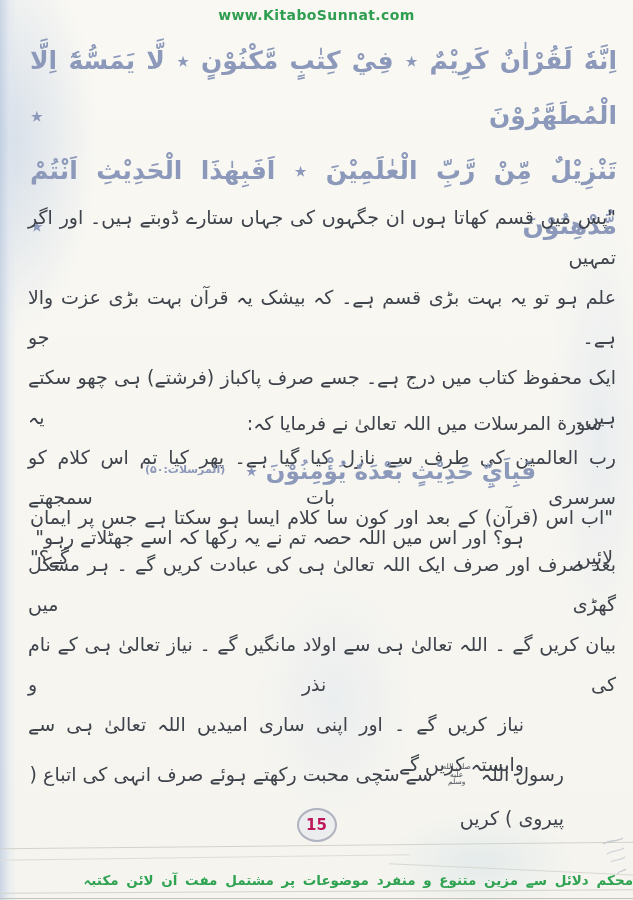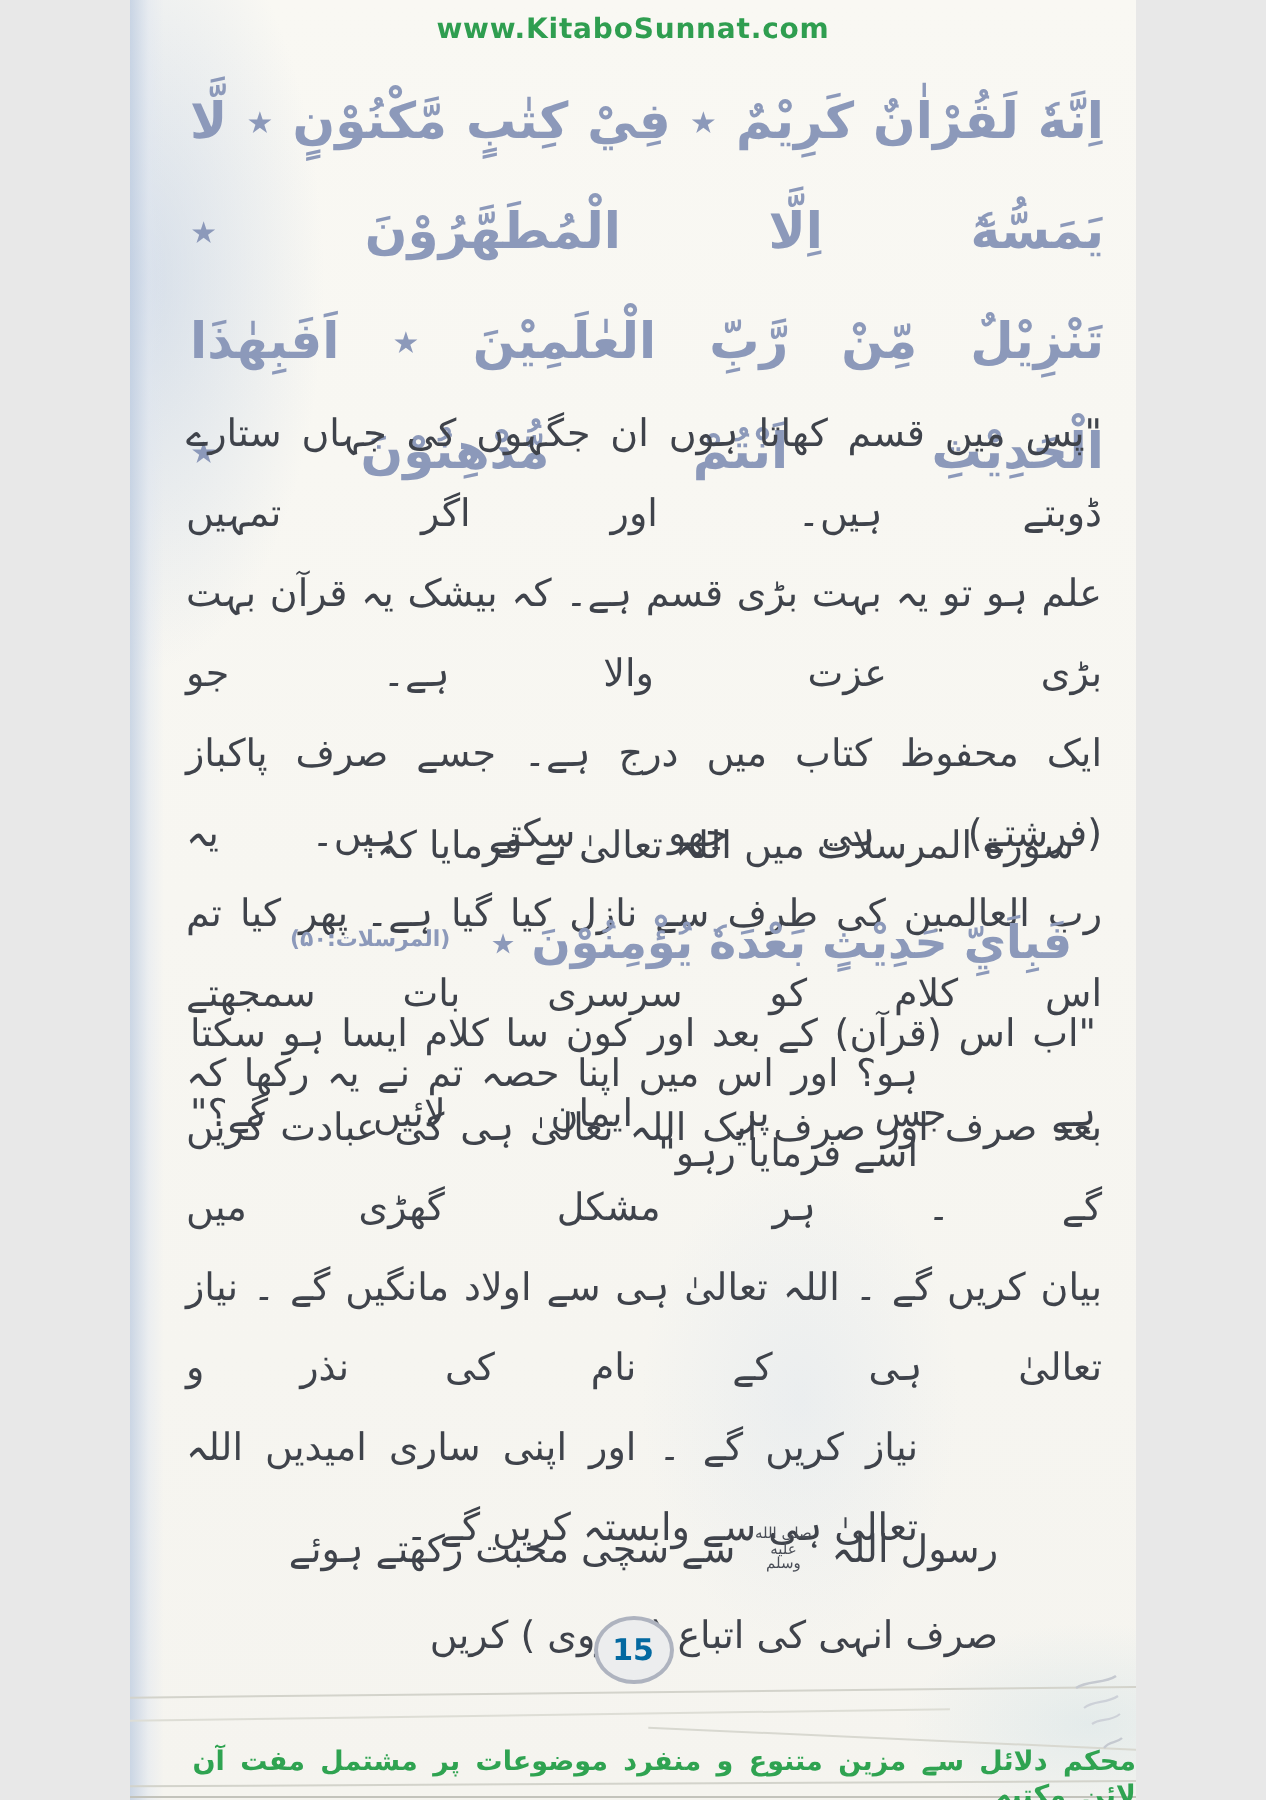--- a/index.html
+++ b/index.html
@@ -1,17 +1,17 @@
 <!DOCTYPE html>
 <html lang="ur" dir="ltr"><head>
 <meta charset="utf-8">
 <style>
   html,body { margin:0; padding:0; background:#e8e8e8; }
   .page {
-    position:relative; width:503px; height:900px; margin:0 auto; overflow:hidden;
+    position:relative; width:633px; height:900px; margin:0 auto; overflow:hidden;
     font-family:"DejaVu Sans", sans-serif;
     background-image:
       radial-gradient(ellipse 130px 280px at 6px 140px,  rgba(180,198,224,0.50), transparent 70%),
       radial-gradient(ellipse 70px 320px at 600px 430px, rgba(203,216,235,0.30), transparent 72%),
       radial-gradient(ellipse 110px 170px at 335px 700px, rgba(206,219,236,0.28), transparent 72%),
       radial-gradient(ellipse 130px 70px at 480px 862px, rgba(188,214,224,0.30), transparent 72%),
       linear-gradient(#f9f8f3, #f5f4ef);
   }
   .scan-edge-left {
     position:absolute; left:0; top:0; width:17px; height:100%;
@@ -50,21 +50,21 @@
     position:absolute; top:751px; left:28px; right:17px;
     text-align:right; padding-right:52px;
   }
   .saw {
     display:inline-block; width:30px; font-size:7.5px; line-height:1; text-align:center;
     vertical-align:-3px; margin:12px 3px; color:#4a4e57; font-weight:normal;
   }
   .page-number {
     position:absolute; top:808px; left:50%; transform:translateX(-50%);
     width:36px; height:30px; border:2px solid #aeb3bf; border-radius:50%;
-    background:#ecedee; color:#0369a1; font-size:15px; font-weight:bold;
+    background:#ecedee; color:#be185d; font-size:15px; font-weight:bold;
     display:flex; align-items:center; justify-content:center;
   }
   .scan-line { position:absolute; border-top:1px solid #d3d3cb; }
   .sl1 { top:845px; left:-5px;  width:645px; transform:rotate(-0.6deg); }
   .sl2 { top:857px; left:0;     width:410px; transform:rotate(-0.8deg); border-color:#ddddd5; }
   .sl3 { top:869px; right:-6px; width:250px; transform:rotate(2.6deg);  border-color:#d8d8d0; }
   .sl4 { top:891px; left:0;     width:633px; transform:rotate(-0.3deg); }
   .sl5 { top:898px; left:0;     width:633px; border-color:#c3c3bb; }
   .pencil-marks { position:absolute; right:6px; top:836px; }
   .footer-line {
@@ -84,21 +84,21 @@
   <section class="quran-block">
     <div class="q-line">اِنَّهٗ لَقُرْاٰنٌ كَرِيْمٌ ٭ فِيْ كِتٰبٍ مَّكْنُوْنٍ ٭ لَّا يَمَسُّهٗٓ اِلَّا الْمُطَهَّرُوْنَ ٭</div>
     <div class="q-line">تَنْزِيْلٌ مِّنْ رَّبِّ الْعٰلَمِيْنَ ٭ اَفَبِهٰذَا الْحَدِيْثِ اَنْتُمْ مُّدْهِنُوْنَ ٭</div>
   </section>
 
   <section class="urdu para1">
     <div class="u-line">"پس میں قسم کھاتا ہوں ان جگہوں کی جہاں ستارے ڈوبتے ہیں۔ اور اگر تمہیں</div>
     <div class="u-line">علم ہو تو یہ بہت بڑی قسم ہے۔ کہ بیشک یہ قرآن بہت بڑی عزت والا ہے۔ جو</div>
     <div class="u-line">ایک محفوظ کتاب میں درج ہے۔ جسے صرف پاکباز (فرشتے) ہی چھو سکتے ہیں۔ یہ</div>
     <div class="u-line">رب العالمین کی طرف سے نازل کیا گیا ہے۔ پھر کیا تم اس کلام کو سرسری بات سمجھتے</div>
-    <div class="u-line end indent-r">ہو؟ اور اس میں اپنا حصہ تم نے یہ رکھا کہ اسے فرمایا رہو"</div>
+    <div class="u-line end indent-r">ہو؟ اور اس میں اللہ حصہ تم نے یہ رکھا کہ اسے جھٹلاتے رہو"</div>
   </section>
 
   <div class="urdu intro-line">سورة المرسلات میں اللہ تعالیٰ نے فرمایا کہ:</div>
 
   <div class="quran-single">
     <span>فَبِاَيِّ حَدِيْثٍ بَعْدَهٗ يُؤْمِنُوْنَ ٭</span>
     <span class="q-ref">(المرسلات:۵۰)</span>
   </div>
 
   <div class="urdu trans-single">"اب اس (قرآن) کے بعد اور کون سا کلام ایسا ہو سکتا ہے جس پر ایمان لائیں گے؟"</div>

